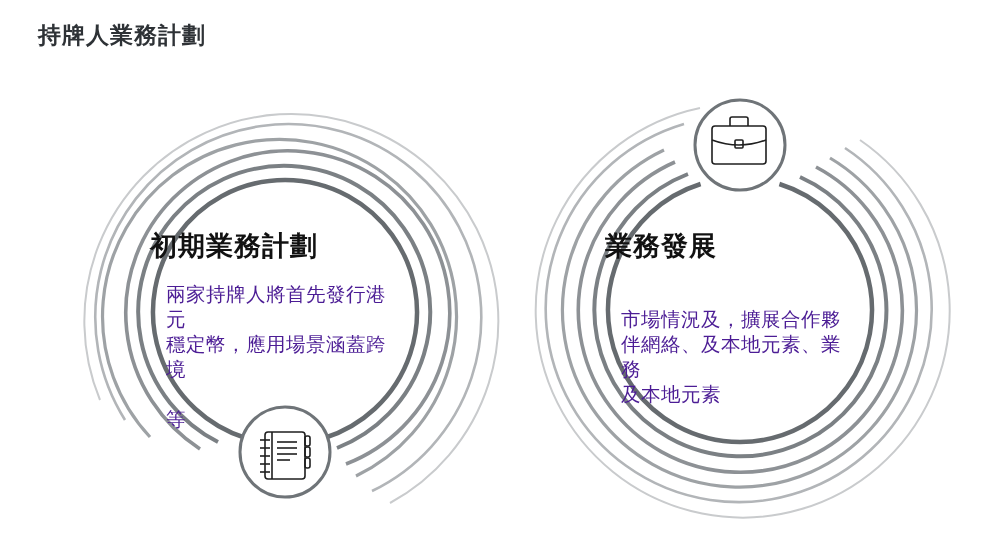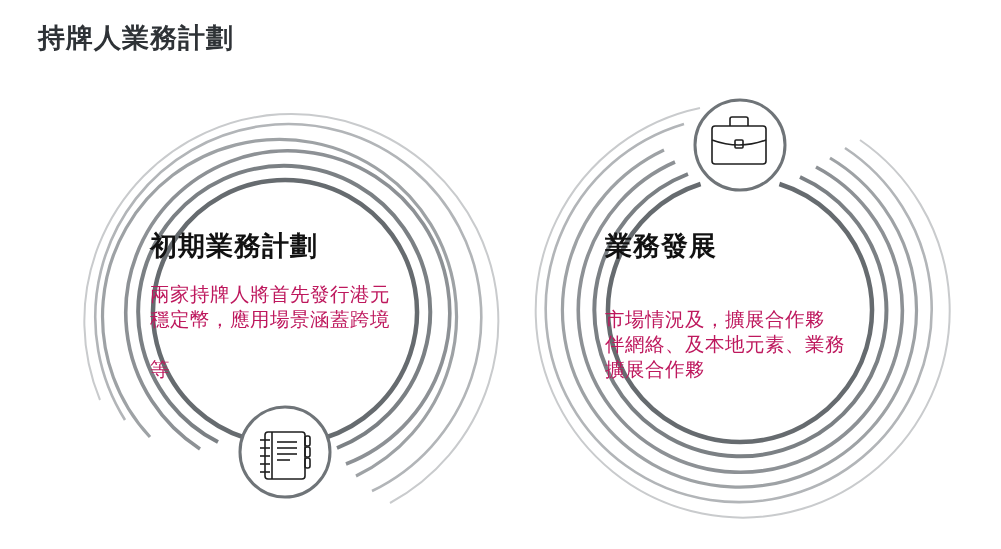--- a/index.html
+++ b/index.html
@@ -3,35 +3,35 @@
   <meta charset="utf-8">
   <style>
     html, body { margin: 0; padding: 0; background: #ffffff; }
     body {
       width: 1001px; height: 549px; position: relative; overflow: hidden;
       font-family: "DejaVu Sans", "Liberation Sans", sans-serif;
       color: #1a1a1a;
     }
     .page-title {
       position: absolute; left: 38px; top: 20px;
-      font-size: 27px; font-weight: bold; color: #2e3236;
+      font-size: 23px; font-weight: bold; color: #2e3236;
       letter-spacing: 1px; margin: 0;
     }
     svg.rings { position: absolute; left: 0; top: 0; }
     .circle-text {
       position: absolute; 
       transform: translateX(-50%);
     }
     .circle-heading {
       font-size: 27px; font-weight: bold; color: #111;
       letter-spacing: 1px; margin: 0 0 18px 0;
     }
     .circle-body {
-      font-size: 19.5px; line-height: 25px; color: #be185d;
-      margin: 0; letter-spacing: 0.5px;
+      font-size: 19.5px; line-height: 25px; color: #4c1d95;
+      margin: 16px; letter-spacing: 0.5px;
     }
   </style>
 </head>
 <body>
 
 <h1 class="page-title">持牌人業務計劃</h1>
 
 <svg class="rings" width="1001" height="549" viewBox="0 0 1001 549">
   <defs>
     <linearGradient id="gL" x1="0" y1="0" x2="1" y2="1">
@@ -101,15 +101,15 @@
     <span>等</span>
   </p>
 </div>
 
 <div class="circle-text" style="left:740px; top:228px; width:270px;">
   <h2 class="circle-heading">業務發展</h2>
   <p class="circle-body">
     <br>
     <span>市場情況及，擴展合作夥</span><br>
     <span>伴網絡、及本地元素、業務</span><br>
-    <span>擴展合作夥</span>
+    <span>及本地元素</span>
   </p>
 </div>
 
 </body></html>

